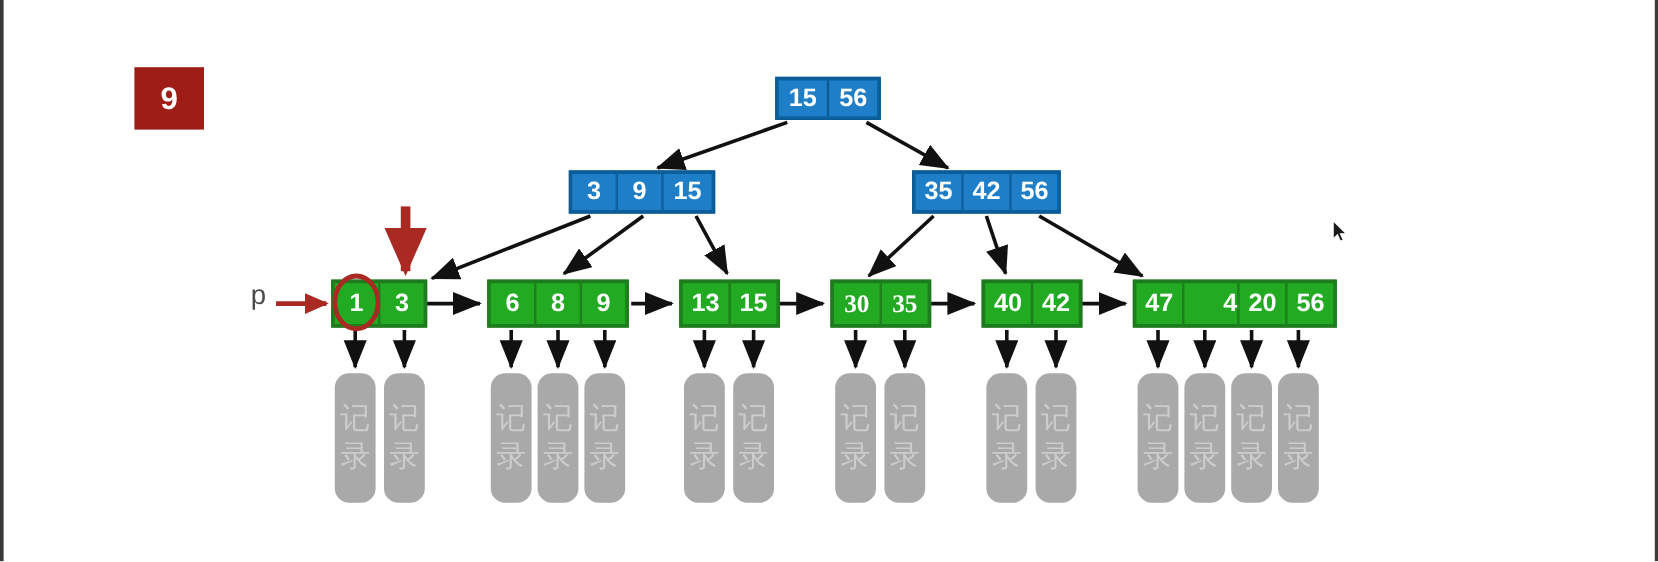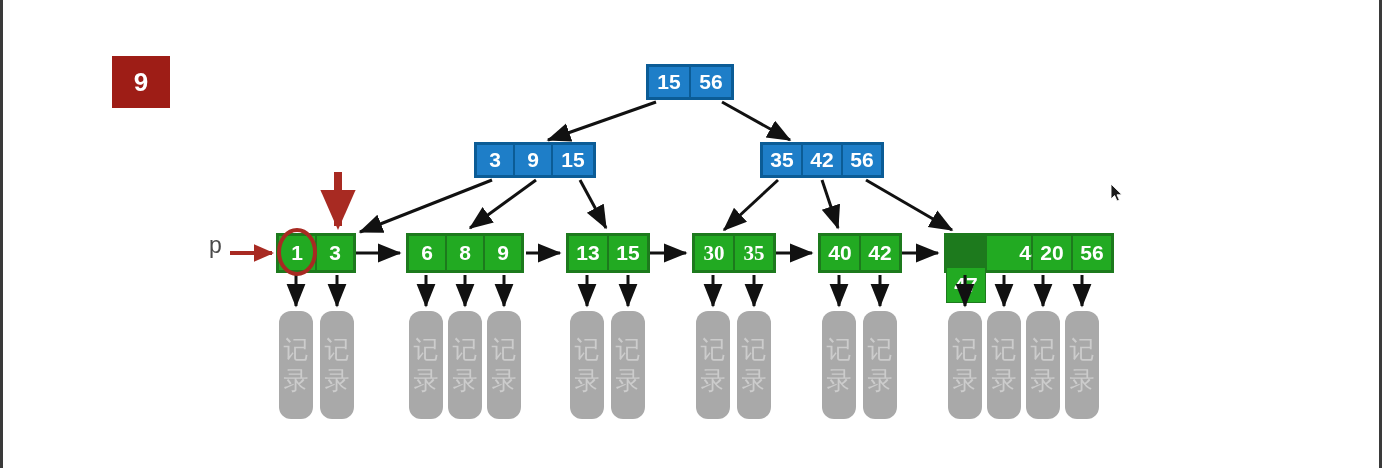--- a/index.html
+++ b/index.html
@@ -188,21 +188,21 @@
     <span class="cell" style="width:40px;">30</span>
     <span class="cell" style="width:40px;">35</span>
   </div>
 
   <div class="node leaf" style="left:818px; top:233px;">
     <span class="cell" style="width:40px;">40</span>
     <span class="cell" style="width:40px;">42</span>
   </div>
 
   <div class="node leaf" style="left:944px; top:233px;">
-    <span class="cell" style="width:40px;margin-top:32px;">47</span>
+    <span class="cell" style="width:40px;">47</span>
     <span class="cell" style="width:20px;padding-left:44px;">48</span>
     <span class="cell" style="width:40px;">20</span>
     <span class="cell" style="width:40px;">56</span>
   </div>
 
   <div class="record" style="left:279px; top:311px;">
     <span>记</span>
     <span>录</span>
   </div>
   <div class="record" style="left:320px; top:311px;">

